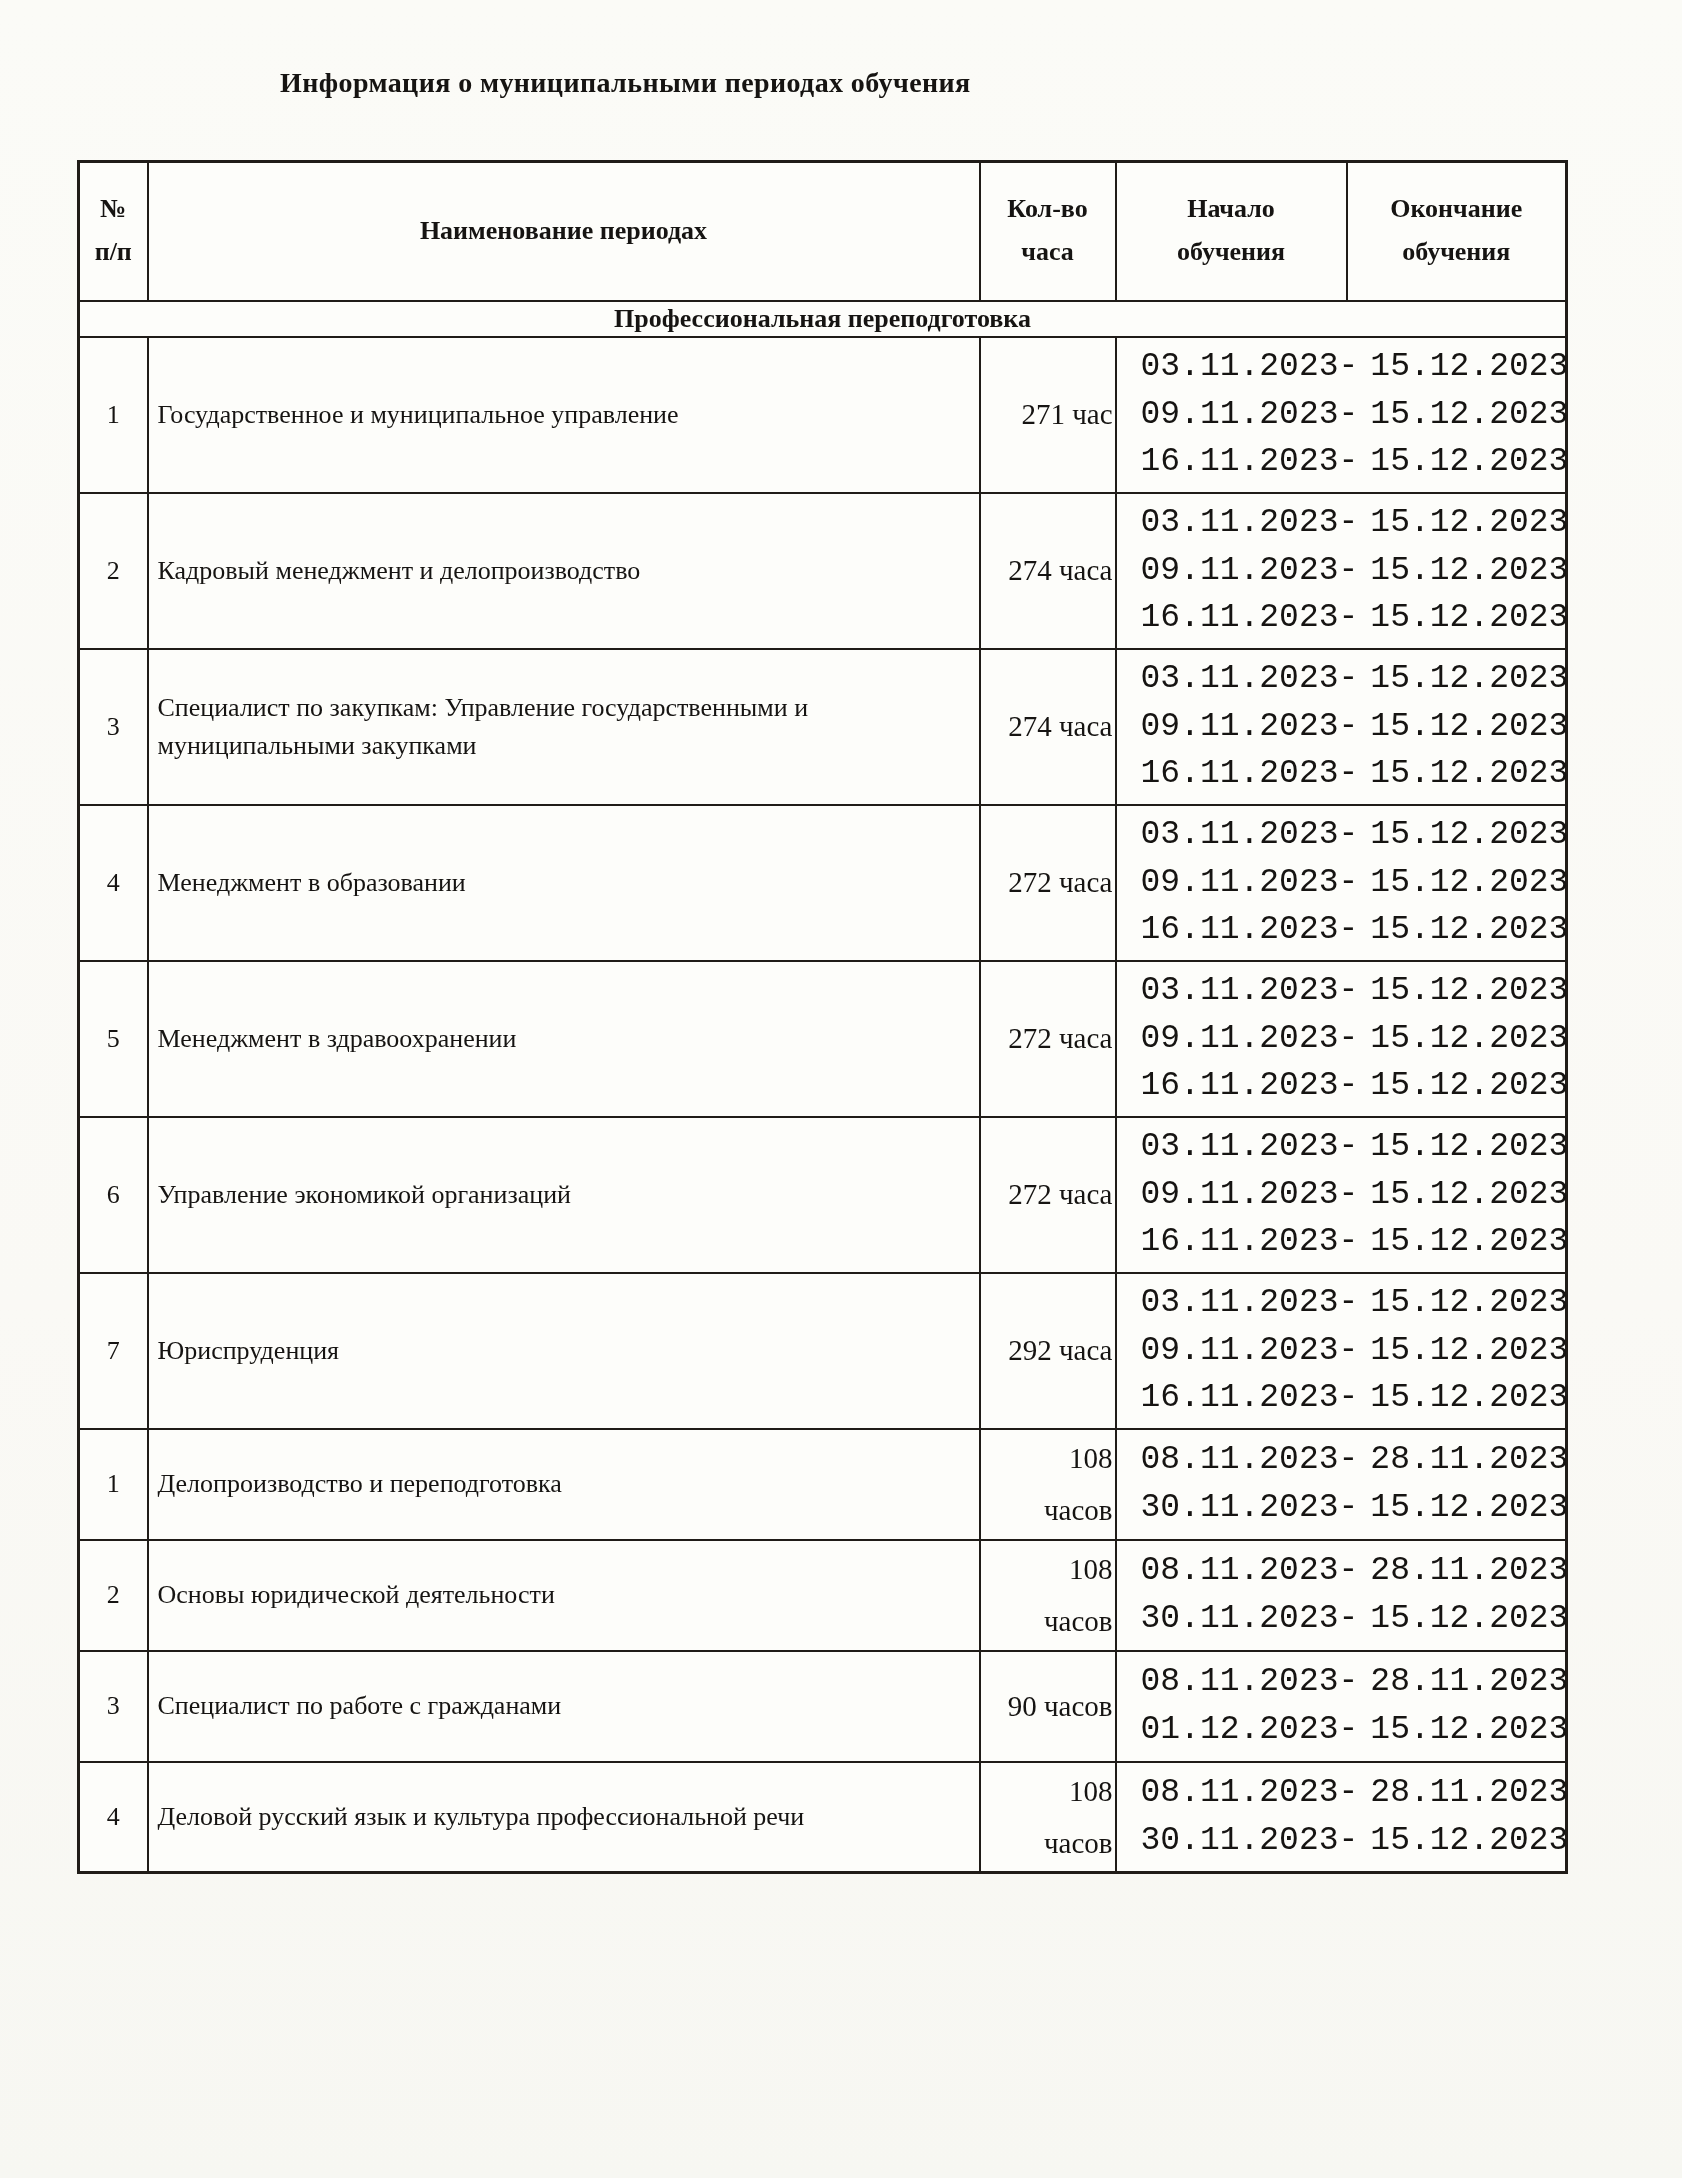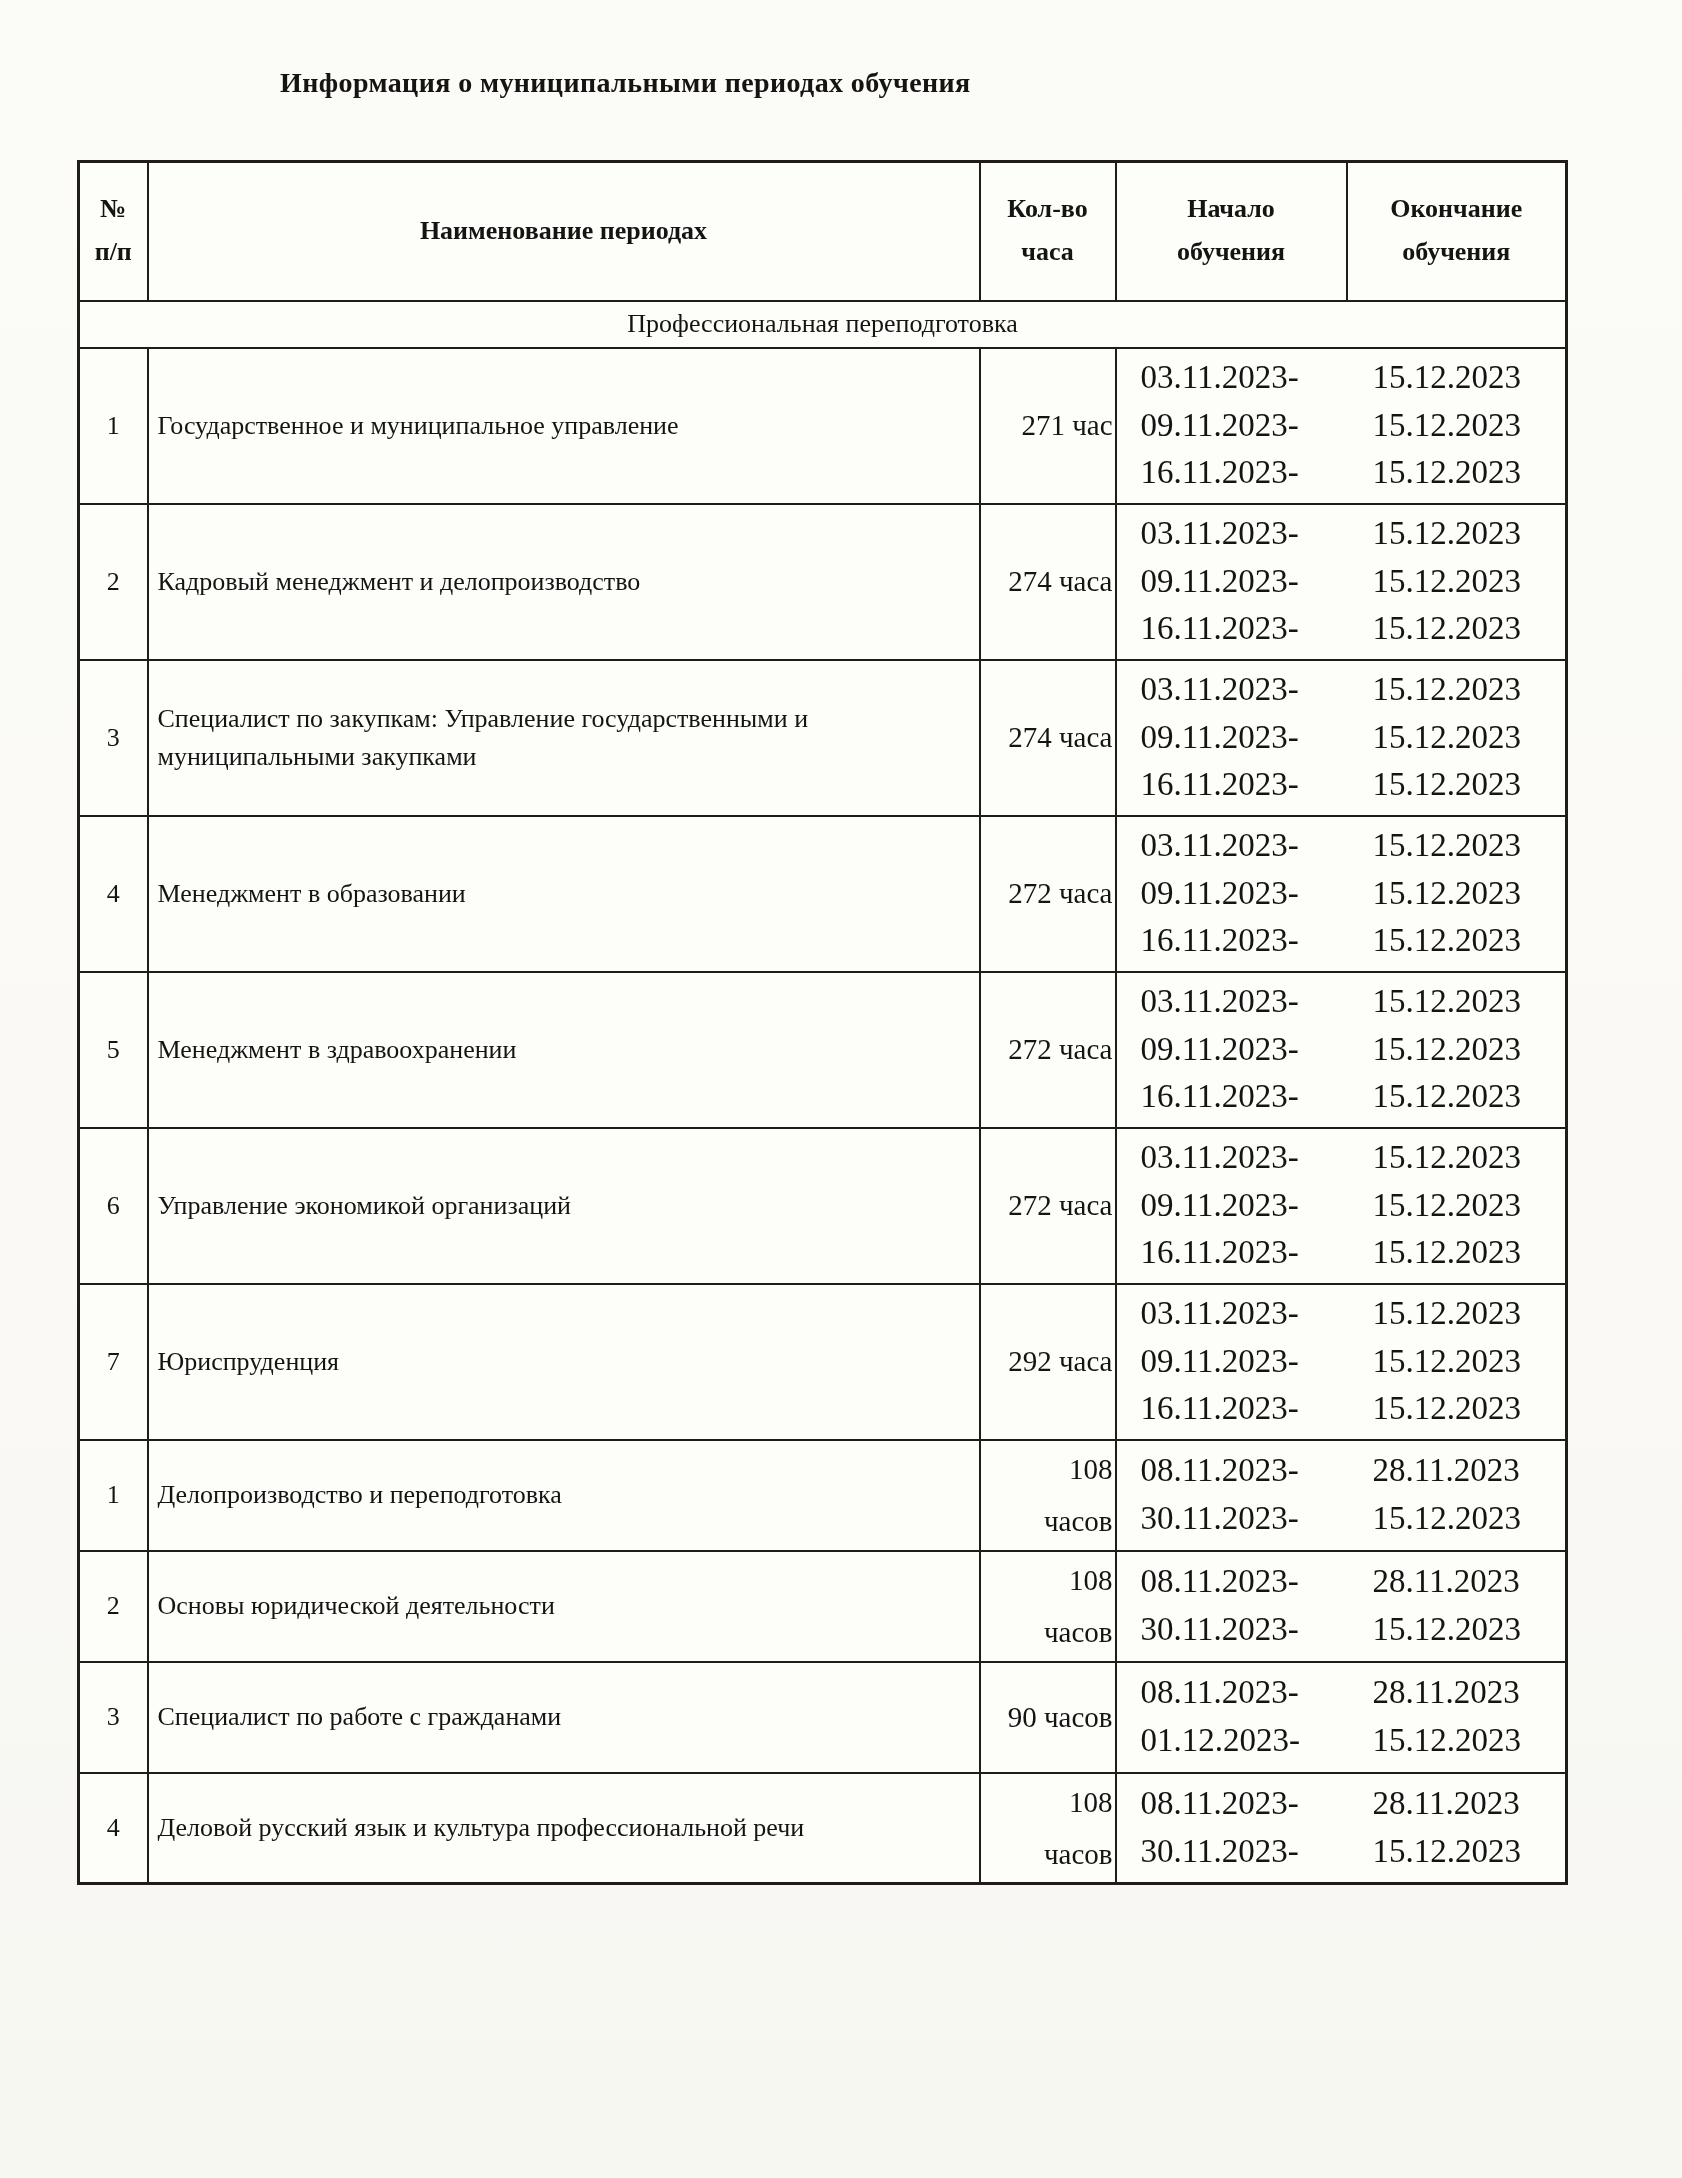--- a/index.html
+++ b/index.html
@@ -40,23 +40,23 @@
   thead th {
     height: 139px;
     font-size: 26px;
     font-weight: bold;
     text-align: center;
     white-space: pre-line;
     line-height: 1.65;
     padding: 4px 6px;
   }
   td.section-cell {
-    height: 47px;
+    height: 36px;
     font-size: 26px;
-    font-weight: normal;
+    font-weight: bold;
     text-align: center;
     padding: 2px 0;
   }
   tr.data-row-pp td { height: 156px; }
   tr.data-row-pk td { height: 111px; }
   td.num-cell {
     text-align: center;
     font-size: 26px;
     padding: 2px;
   }
@@ -81,20 +81,21 @@
     justify-content: space-around;
     height: 100%;
     padding: 6px 0 6px 24px;
   }
   .period-line {
     display: flex;
     align-items: flex-start;
     font-size: 33px;
     line-height: 1.15;
     white-space: nowrap;
+    font-family: Liberation Mono, monospace;
   }
   .date-start { display: inline-block; width: 220px; }
   .date-end { display: inline-block; margin-left: 12px; }
 </style>
 </head>
 <body>
 
 <div class="page">
   <h1 class="title">Информация о муниципальными периодах обучения</h1>
 

